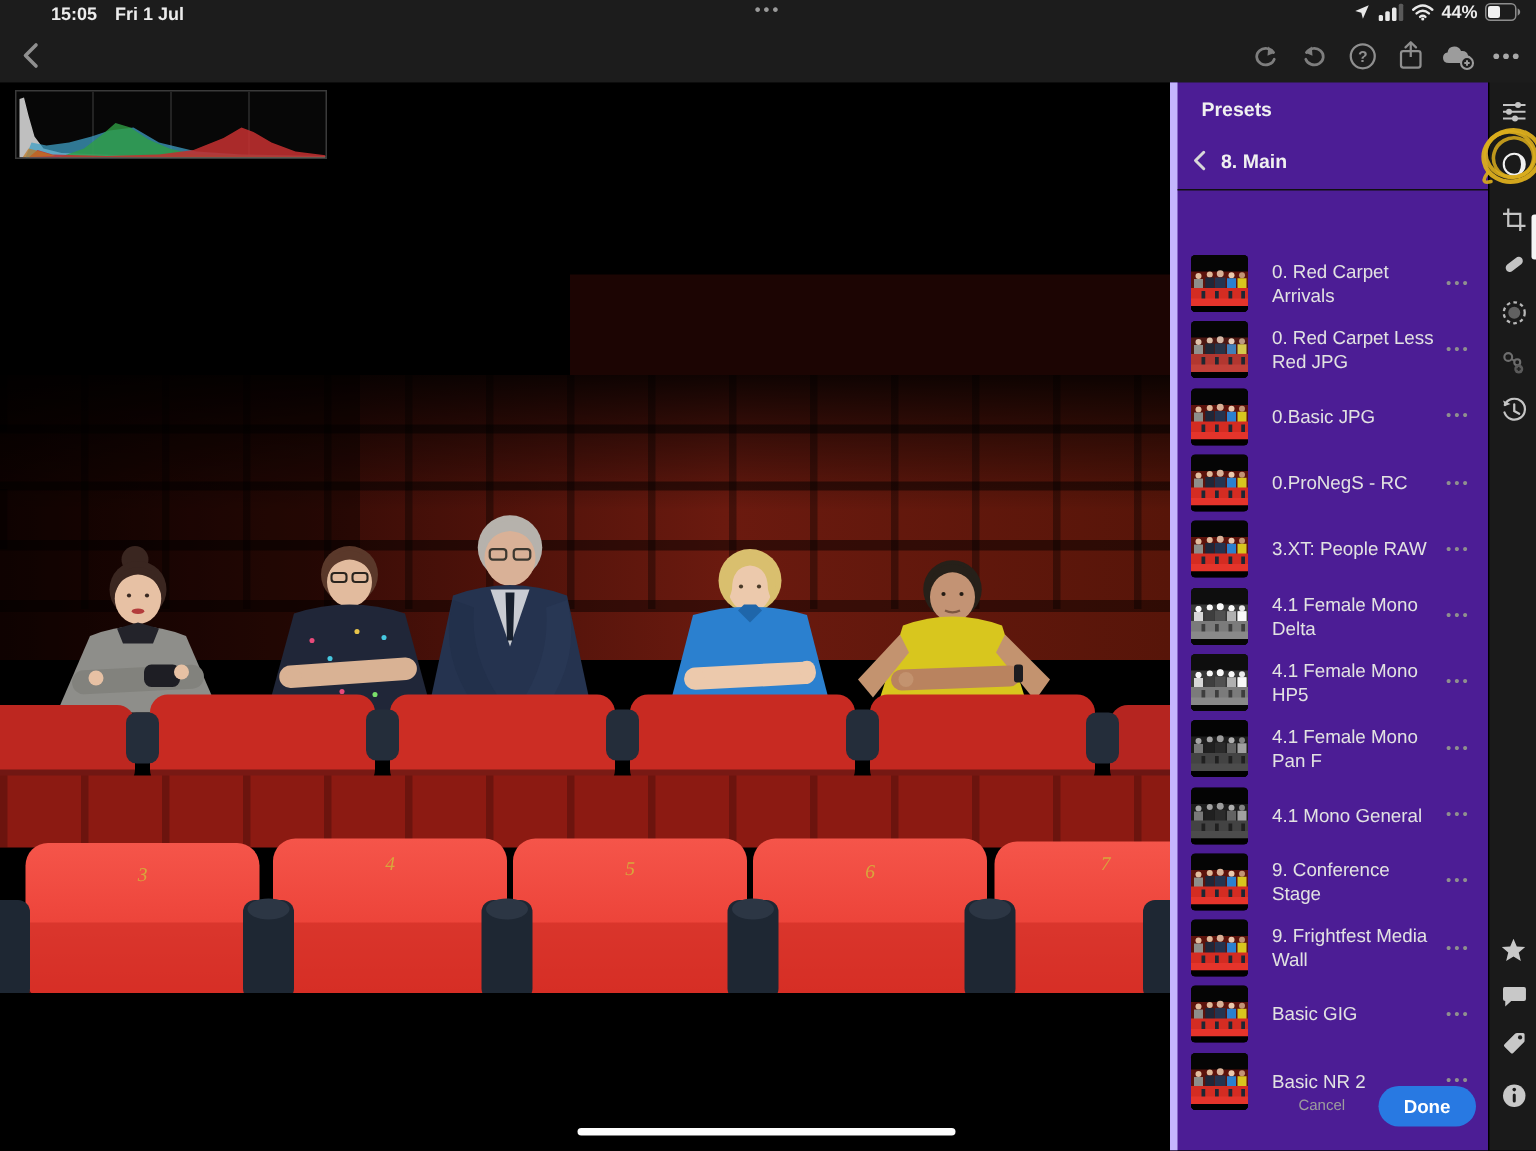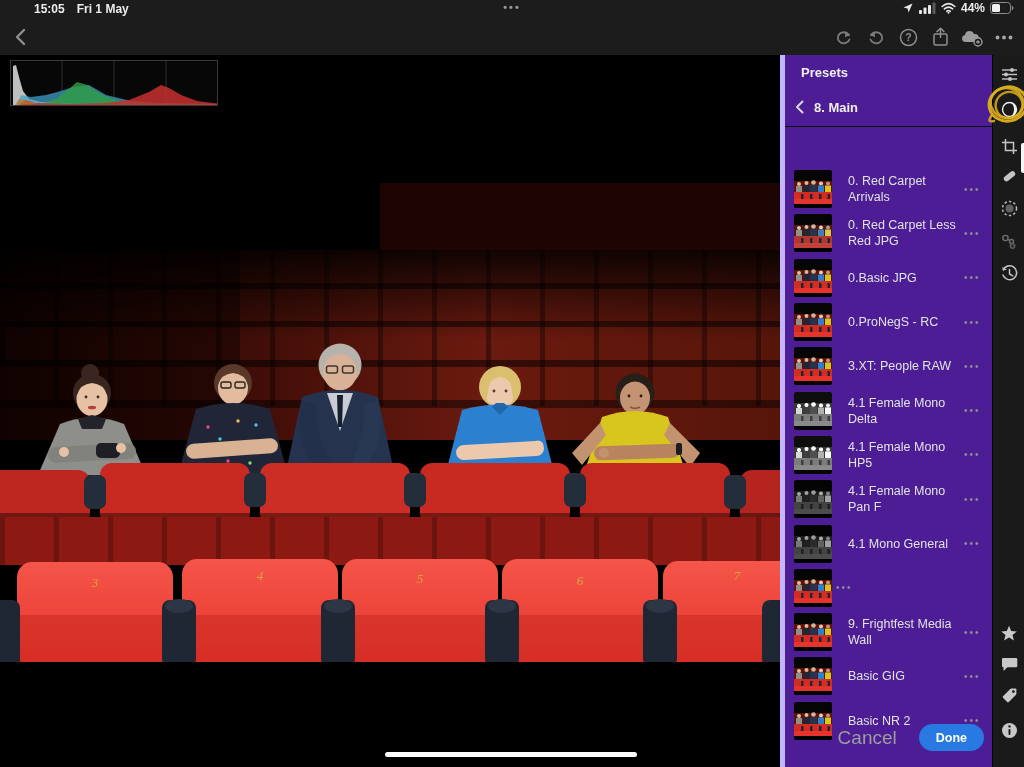--- a/index.html
+++ b/index.html
@@ -46,21 +46,21 @@
   .thumb svg { display:block; }
   .v-color-less { filter:saturate(.72) brightness(1.02); }
   .v-mono-light { filter:grayscale(1) brightness(1.55) contrast(.95); }
   .v-mono-dark  { filter:grayscale(1) brightness(.85); }
   .plabel { flex:1; margin-left:16px; font-size:12.5px; line-height:16px; color:#e2e2e2;
             max-width:112px; }
   .pmore { background:none; border:none; color:#8f8f8f; font-size:10px; letter-spacing:2px;
            cursor:pointer; padding:4px 0 4px 4px; font-family:inherit; }
   .panel-actions { position:absolute; left:0; bottom:16px; width:212px; display:flex;
                    align-items:center; justify-content:flex-end; gap:22px; padding-right:13px; }
-  .btn-cancel { background:none; border:none; color:#9d9d9d; font-size:19px; cursor:pointer; font-family:inherit; }
+  .btn-cancel { background:none; border:none; color:#9d9d9d; font-size:10px; cursor:pointer; font-family:inherit; }
   .btn-done { border:none; border-radius:14px; height:27px; padding:0 17px; color:#fff;
               font-size:12.5px; font-weight:700; cursor:pointer; font-family:inherit; }
 
   
   .rail { position:absolute; left:992px; top:55px; width:32px; height:712px;
           background:#1a1a1a; border-left:1px solid #000; }
   .rail-btn { position:absolute; left:0; width:32px; height:30px; display:flex;
               align-items:center; justify-content:center; cursor:pointer; }
   .rail-btn svg { display:block; }
   .sel-bar { position:absolute; right:0; top:88px; width:3px; height:30px;
@@ -69,21 +69,21 @@
                 pointer-events:none; z-index:30; }
 </style>
 </head>
 <body>
 
 <div class="stage">
 
   <div class="status-bar">
     <div class="sb-left">
       <span>15:05</span>
-      <span>Fri 1 May</span>
+      <span>Fri 1 Jul</span>
     </div>
     <div class="sb-center">•••</div>
     <div class="sb-right">
       <svg width="12" height="12" viewBox="0 0 16 16">
         <path d="M14,2 L2,7.2 L7.4,8.6 L8.8,14 Z" fill="#e8e8e8"></path>
       </svg>
       <svg width="17" height="12" viewBox="0 0 17 12">
         <rect x="0" y="8" width="3" height="4" rx="1" fill="#e8e8e8"></rect>
         <rect x="4.5" y="5.5" width="3" height="6.5" rx="1" fill="#e8e8e8"></rect>
         <rect x="9" y="3" width="3" height="9" rx="1" fill="#e8e8e8"></rect>
@@ -679,20 +679,21 @@
         <g fill="#1e2733">
                 <rect x="7" y="24" width="2.5" height="7"></rect>
                 <rect x="16" y="24" width="2.5" height="7"></rect>
                 <rect x="25" y="24" width="2.5" height="7"></rect>
                 <rect x="33.5" y="24" width="2.5" height="7"></rect>
               </g>
         <rect y="29" width="38" height="5" fill="#e5342b"></rect>
         <rect y="34" width="38" height="4" fill="#000"></rect>
       </svg>
     </div>
+    <div class="plabel">9. Conference Stage</div>
     <button class="pmore">•••</button>
   </div>
 
   <div class="preset-row">
     <div class="thumb v-color">
       <svg width="38" height="38" viewBox="0 0 38 38">
         <rect width="38" height="38" fill="#050505"></rect>
         <rect y="11" width="38" height="12" fill="#5c130c"></rect>
         <g>
           <circle cx="5" cy="14" r="2" fill="#e3bd9e"></circle>

